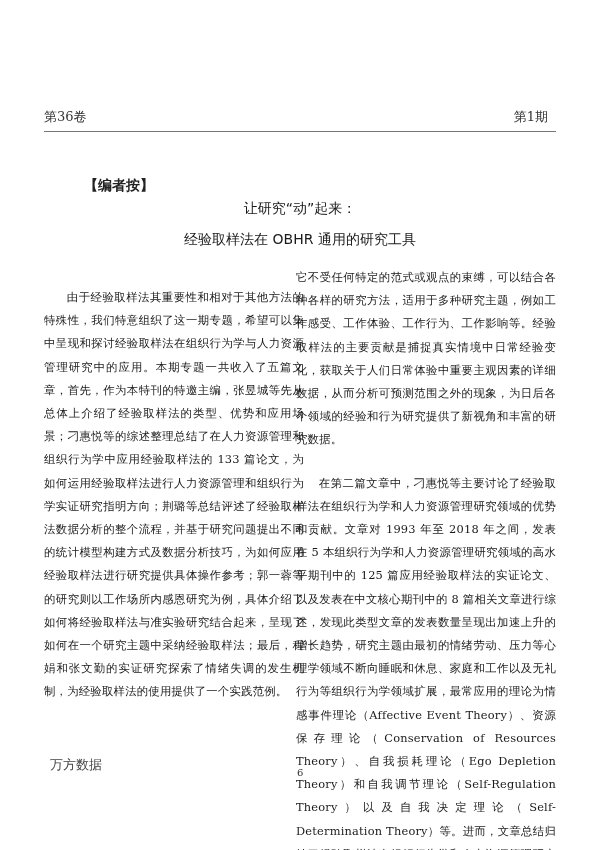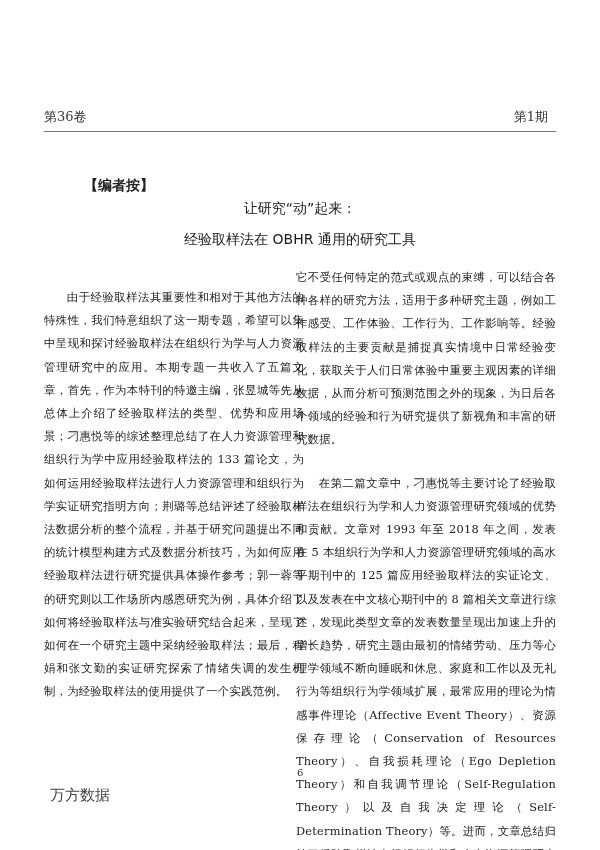--- a/index.html
+++ b/index.html
@@ -37,23 +37,23 @@
       text-align: justify;
     }
     .column.left { left: 44px; }
     .column.right { left: 296px; }
     .column p { margin: 0; }
     .column p.indent { text-indent: 2em; margin-top: 20px; }
     .page-number {
       position: absolute; left: 297px; top: 767px; font-size: 10px; color: #333;
     }
     .watermark {
-      position: absolute; left: 50px; top: 786px;
+      position: absolute; left: 50px; top: 756px;
       font-family: Liberation Mono, monospace;
-      font-size: 15px; color: #444;
+      font-size: 13px; color: #444;
     }
   </style>
 </head>
 <body>
 
 <div class="running-header">
   <span class="left">第36卷</span>
   <span class="right">第1期</span>
 </div>
 <div class="header-rule"></div>

